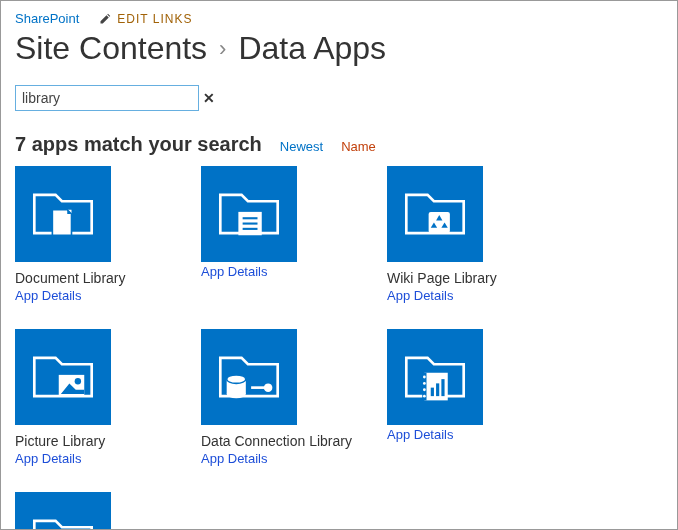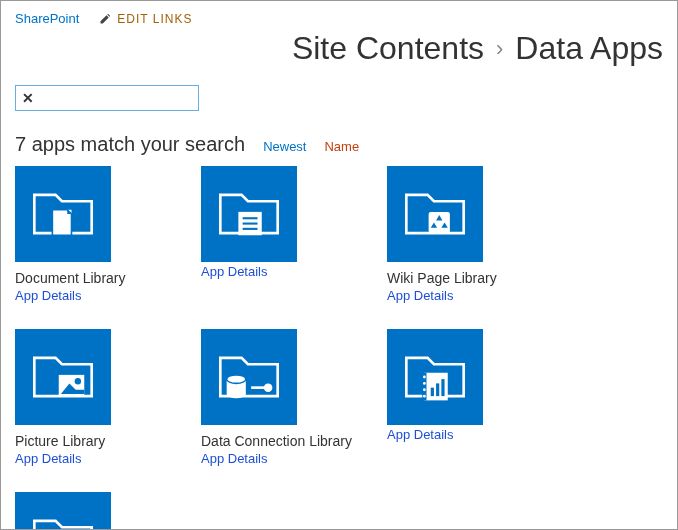--- a/index.html
+++ b/index.html
@@ -11,27 +11,27 @@
     overflow: hidden;
     border: 1px solid #999;
     color: #333;
     font-size: 13px;
     padding: 10px 14px;
   }
   .top-links { display: flex; align-items: center; gap: 20px; margin-bottom: 2px; }
   .top-links a { color: #0072C6; text-decoration: none; font-size: 13px; }
   .edit-links { display: flex; align-items: center; gap: 6px; color: #a16207; font-size: 12px; letter-spacing: 1px; }
   .edit-links svg { width: 12px; height: 12px; }
-  h1.breadcrumb { font-weight: 200; font-size: 32px; color: #333; margin: 4px 0 18px 0; display: flex; align-items: center; gap: 12px; justify-content: flex-end; }
+  h1.breadcrumb { font-weight: 200; font-size: 32px; color: #333; margin: 4px 0 18px 0; display: flex; align-items: center; gap: 12px; }
   h1.breadcrumb .chev { font-size: 22px; color: #888; font-weight: 300; }
   .search-box { position: relative; width: 184px; border: 1px solid #66afe0; height: 26px; display: flex; align-items: center; padding: 0 6px; }
   .search-box input { border: none; outline: none; flex: 1; font-size: 14px; color: #444; background: transparent; }
   .search-box .clear { font-weight: bold; font-size: 14px; cursor: pointer; color: #333; }
   .result-bar { margin-top: 22px; display: flex; align-items: baseline; gap: 18px; }
-  .result-bar .count { font-size: 20px; font-weight: 400; color: #333; }
+  .result-bar .count { font-size: 20px; font-weight: 700; color: #333; }
   .result-bar a { color: #0072C6; text-decoration: none; font-size: 13px; }
   .result-bar .sort-name { color: #c2410c; font-size: 13px; }
   .grid { display: flex; flex-wrap: wrap; gap: 0; margin-top: 10px; }
   .app { width: 160px; margin-right: 26px; margin-bottom: 26px; }
   .tile { width: 96px; height: 96px; background: #0072C6; position: relative; display:flex; align-items:center; justify-content:center; }
   .tile svg { width: 68px; height: 68px; }
   .app-name { margin-top: 8px; font-size: 14px; color: #333; }
   .app-details { color: #1d4ed8; text-decoration: none; font-size: 13px; display: inline-block; margin-top: 2px; }
 </style>
 </head>
@@ -47,20 +47,21 @@
   </div>
 </div>
 
 <h1 class="breadcrumb">
   <span>Site Contents</span>
   <span class="chev">›</span>
   <span>Data Apps</span>
 </h1>
 
 <div class="search-box">
+  <input type="text" value="library" style="">
   <span class="clear">✕</span>
 </div>
 
 <div class="result-bar">
   <span class="count">7 apps match your search</span>
   <a href="#">Newest</a>
   <span class="sort-name">Name</span>
 </div>
 
 <div class="grid">

